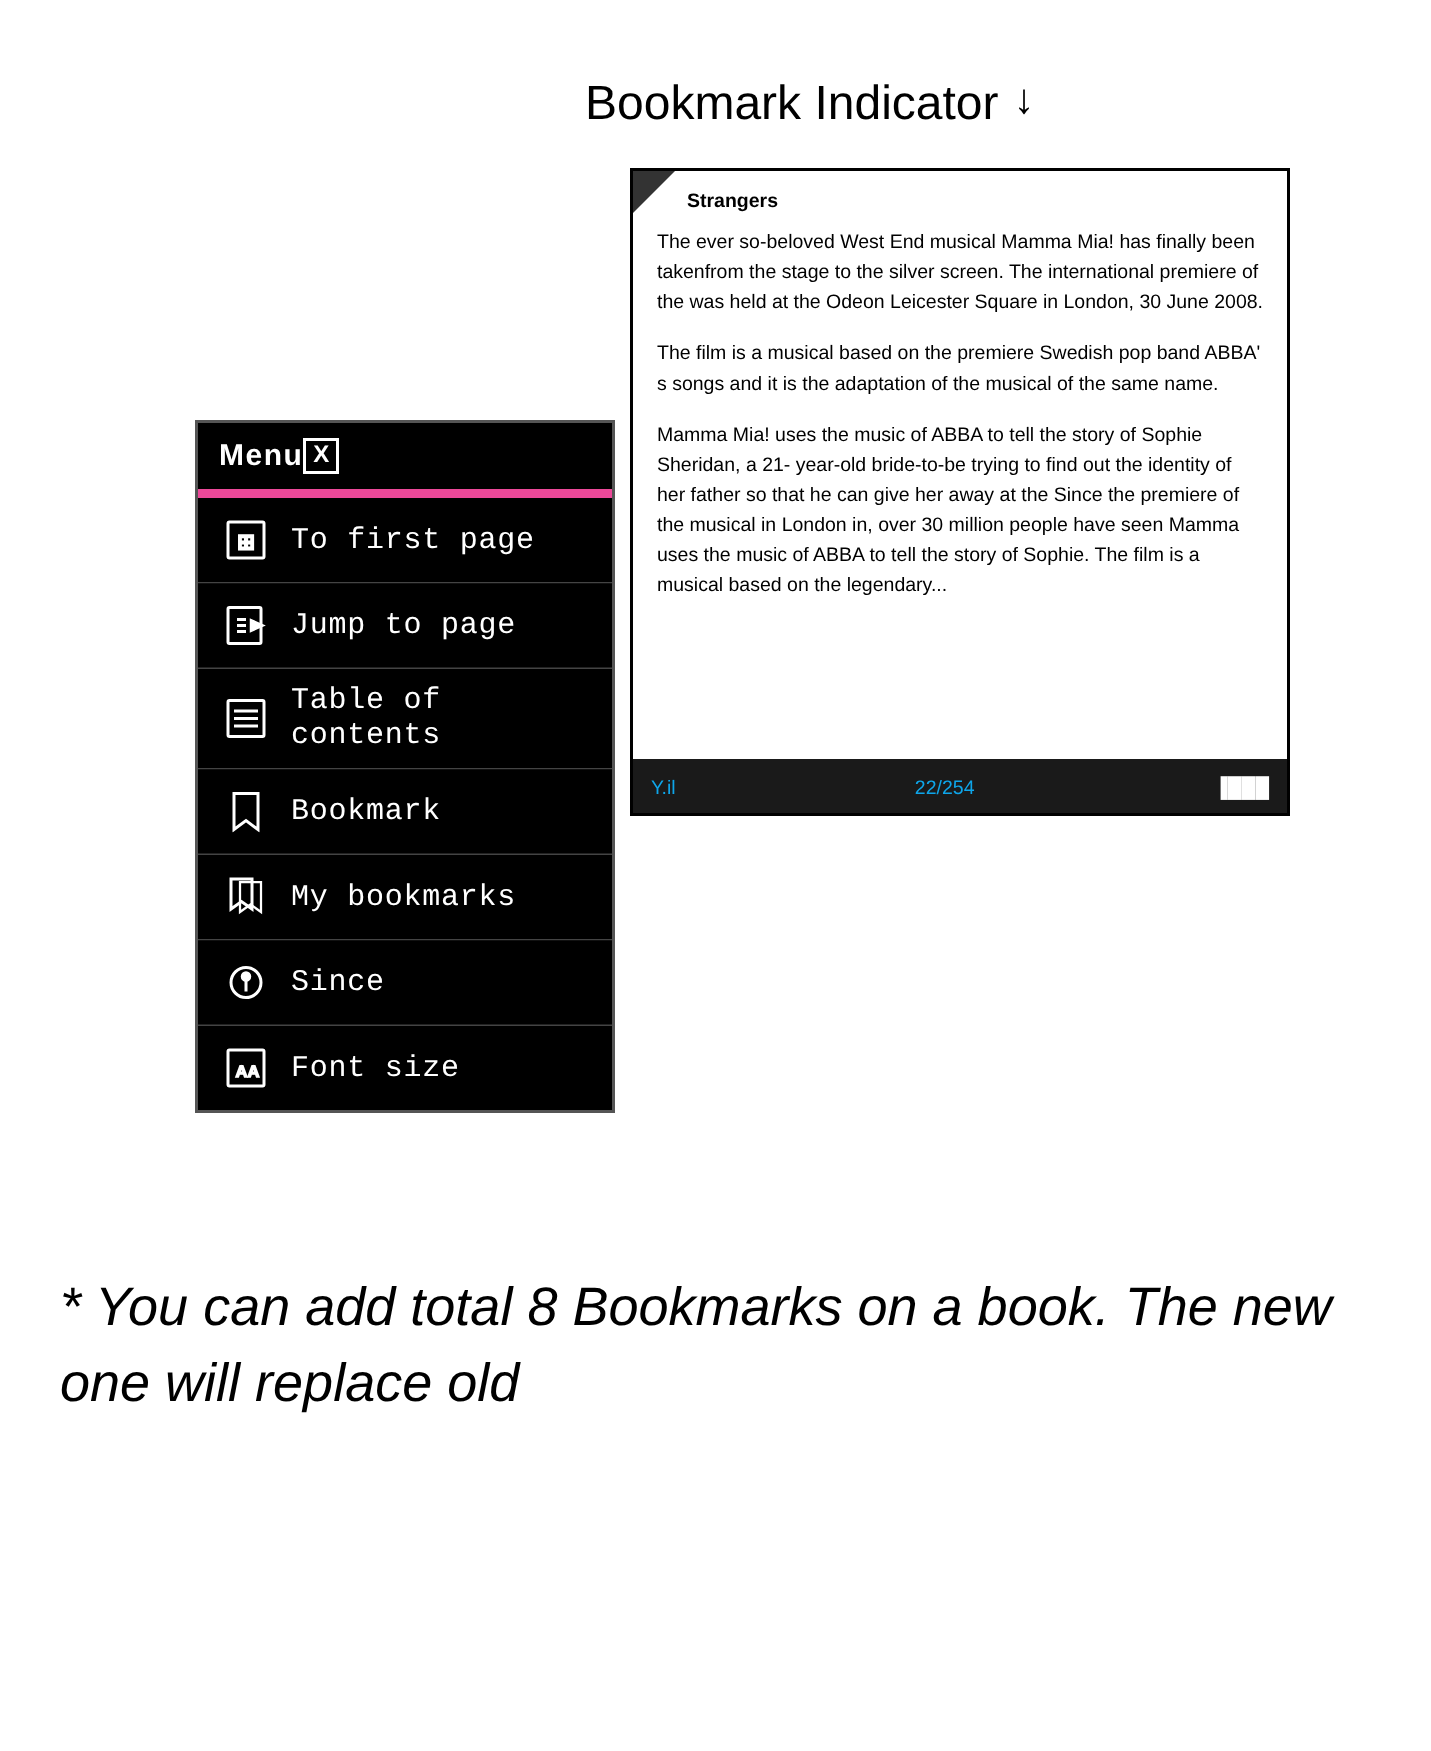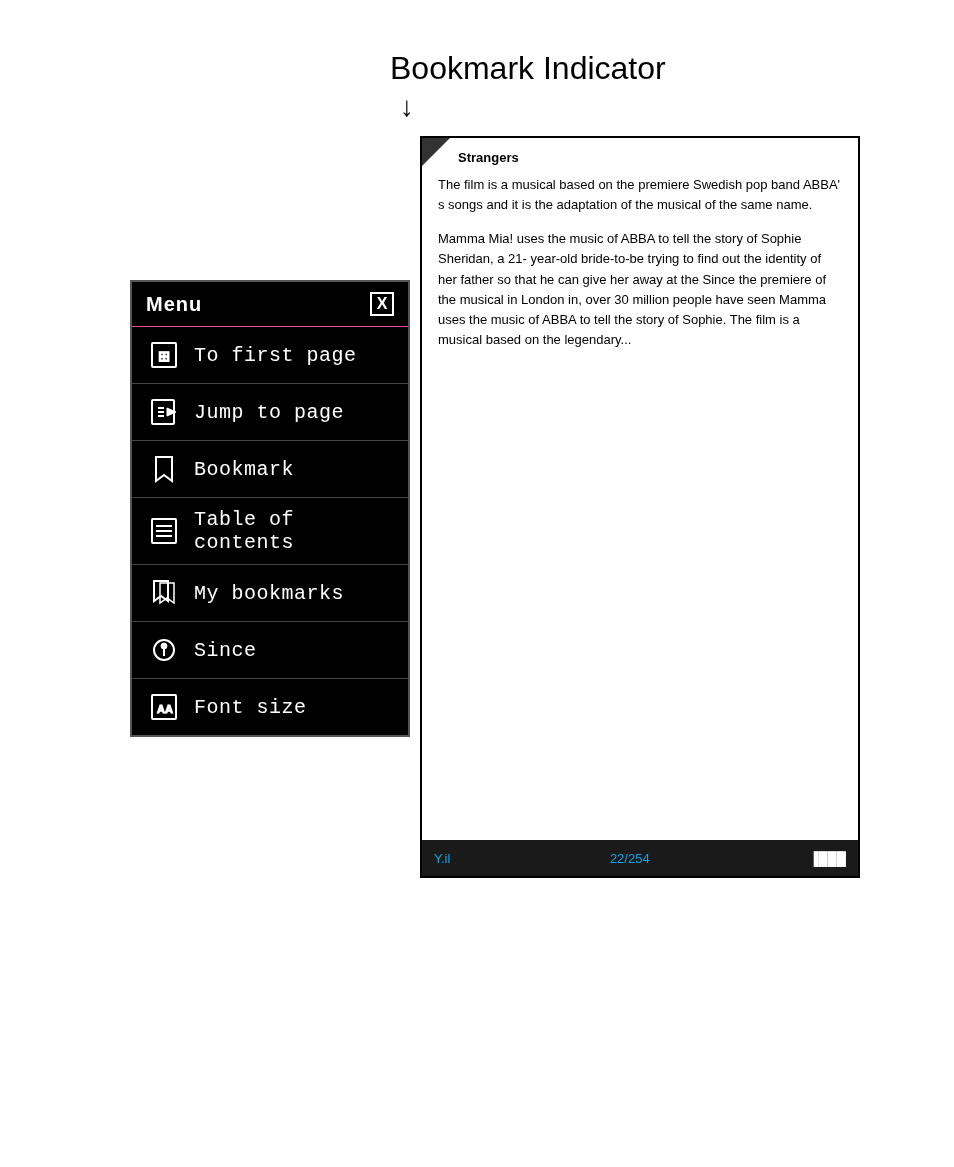--- a/index.html
+++ b/index.html
@@ -20,44 +20,44 @@
       position: relative;
       padding: 40px;
     }
 
     
     .bookmark-title-area {
       position: absolute;
       top: 50px;
       left: 390px;
       display: flex;
-      flex-direction: column;
+      flex-direction: row;
       align-items: flex-start;
     }
 
     .bookmark-title {
       font-size: 32px;
       font-weight: normal;
       color: #000;
       margin-bottom: 4px;
     }
 
     .down-arrow {
       font-size: 28px;
       color: #000;
       margin-left: 10px;
     }
 
     
     .ereader-screen {
       position: absolute;
-      top: 136px;
+      top: 112px;
       left: 420px;
       width: 440px;
-      height: 742px;
+      height: 432px;
       border: 2px solid #000;
       background: #fff;
       display: flex;
       flex-direction: column;
     }
 
     .ereader-content {
       flex: 1;
       padding: 12px 16px;
       position: relative;
@@ -125,23 +125,23 @@
       left: 130px;
       width: 280px;
       background: #000;
       border: 2px solid #555;
     }
 
     .menu-header {
       background: #000;
       display: flex;
       align-items: center;
-      justify-content: space-between;
+      justify-content: flex-start;
       padding: 10px 14px;
-      border-bottom: 1px solid #ec4899;
+      border-bottom: 6px solid #ec4899;
     }
 
     .menu-title {
       color: #fff;
       font-size: 20px;
       font-weight: bold;
       letter-spacing: 1px;
     }
 
     .menu-close {
@@ -212,20 +212,21 @@
   <div class="bookmark-title-area">
     <span class="bookmark-title">Bookmark Indicator</span>
     <span class="down-arrow">↓</span>
   </div>
 
   <div class="ereader-screen">
     <div class="ereader-content">
       <div class="bookmark-triangle"></div>
       <div class="ereader-chapter">Strangers</div>
       <div class="ereader-text">
+        <p>The ever so-beloved West End musical Mamma Mia! has finally been takenfrom the stage to the silver screen. The international premiere of the was held at the Odeon Leicester Square in London, 30 June 2008.</p>
         <p>The film is a musical based on the premiere Swedish pop band ABBA' s songs and it is the adaptation of the musical of the same name.</p>
         <p>Mamma Mia! uses the music of ABBA to tell the story of Sophie Sheridan, a 21- year-old bride-to-be trying to find out the identity of her father so that he can give her away at the Since the premiere of the musical in London in, over 30 million people have seen Mamma uses the music of ABBA to tell the story of Sophie. The film is a musical based on the legendary...</p>
       </div>
     </div>
     <div class="ereader-statusbar">
       <span class="signal-icon">Y.il</span>
       <span class="page-number">22/254</span>
       <span class="battery-icon">▐███</span>
     </div>
   </div>
@@ -255,41 +256,41 @@
           <line x1="8" y1="14" x2="14" y2="14" stroke="#fff" stroke-width="2"></line>
           <line x1="8" y1="18" x2="14" y2="18" stroke="#fff" stroke-width="2"></line>
         </svg>
       </div>
       <span class="menu-item-label">Jump to page</span>
     </div>
 
     <div class="menu-item">
       <div class="menu-item-icon">
         <svg width="28" height="28" viewBox="0 0 28 28" xmlns="http://www.w3.org/2000/svg">
-          <polygon points="6,2 22,2 22,26 14,20 6,26" fill="none" stroke="#fff" stroke-width="2"></polygon>
-        </svg>
-      </div>
-      <span class="menu-item-label">Bookmark</span>
-    </div>
-
-    <div class="menu-item">
-      <div class="menu-item-icon">
-        <svg width="28" height="28" viewBox="0 0 28 28" xmlns="http://www.w3.org/2000/svg">
           <rect x="2" y="2" width="24" height="24" rx="1" fill="none" stroke="#fff" stroke-width="2"></rect>
           <line x1="6" y1="9" x2="22" y2="9" stroke="#fff" stroke-width="2"></line>
           <line x1="6" y1="14" x2="22" y2="14" stroke="#fff" stroke-width="2"></line>
           <line x1="6" y1="19" x2="22" y2="19" stroke="#fff" stroke-width="2"></line>
         </svg>
       </div>
       <span class="menu-item-label">Table of contents</span>
     </div>
 
     <div class="menu-item">
       <div class="menu-item-icon">
         <svg width="28" height="28" viewBox="0 0 28 28" xmlns="http://www.w3.org/2000/svg">
+          <polygon points="6,2 22,2 22,26 14,20 6,26" fill="none" stroke="#fff" stroke-width="2"></polygon>
+        </svg>
+      </div>
+      <span class="menu-item-label">Bookmark</span>
+    </div>
+
+    <div class="menu-item">
+      <div class="menu-item-icon">
+        <svg width="28" height="28" viewBox="0 0 28 28" xmlns="http://www.w3.org/2000/svg">
           <polygon points="4,2 18,2 18,22 11,17 4,22" fill="none" stroke="#fff" stroke-width="2"></polygon>
           <polygon points="10,4 24,4 24,24 17,19 10,24" fill="none" stroke="#fff" stroke-width="1.5"></polygon>
         </svg>
       </div>
       <span class="menu-item-label">My bookmarks</span>
     </div>
 
     <div class="menu-item">
       <div class="menu-item-icon">
         <svg width="28" height="28" viewBox="0 0 28 28" xmlns="http://www.w3.org/2000/svg">
@@ -305,14 +306,15 @@
       <div class="menu-item-icon">
         <svg width="28" height="28" viewBox="0 0 28 28" xmlns="http://www.w3.org/2000/svg">
           <rect x="2" y="2" width="24" height="24" rx="1" fill="none" stroke="#fff" stroke-width="2"></rect>
           <text x="7" y="20" font-size="11" fill="#fff" font-family="Arial" font-weight="bold">AA</text>
         </svg>
       </div>
       <span class="menu-item-label">Font size</span>
     </div>
   </div>
 
+  <div class="note-text">* You can add total 8 Bookmarks on a book. The new one will replace old</div>
 
 </div>
 
 </body></html>

